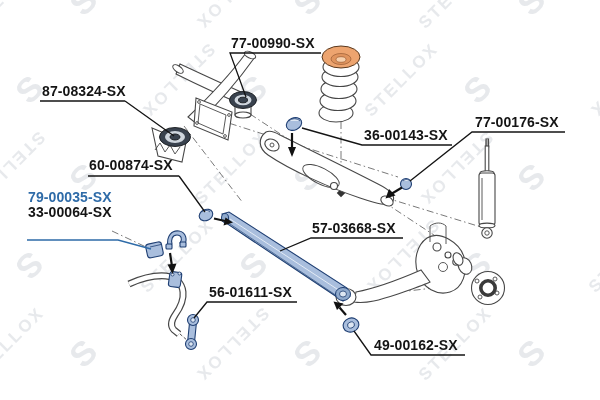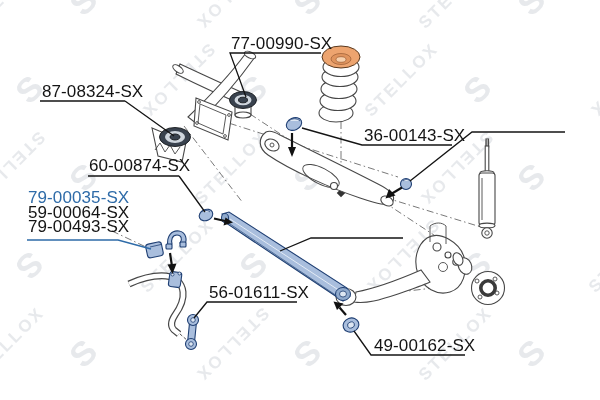--- a/index.html
+++ b/index.html
@@ -19,22 +19,22 @@
   .pb{fill:var(--part-fill-blue);stroke:var(--part-stroke-blue);stroke-width:1.1;}
   .pbd{fill:#8fa9cc;stroke:var(--part-stroke-blue);stroke-width:1;}
   .pbl{fill:#dde6f2;stroke:var(--part-stroke-blue);stroke-width:0.8;}
   .dd{fill:none;stroke:#6a6a6a;stroke-width:0.9;stroke-dasharray:7 3 1.5 3;}
   .ld{fill:none;stroke:#141414;stroke-width:1.3;}
   .ldb{fill:none;stroke:var(--accent-blue);stroke-width:1.4;}
   .arr{fill:#111;}
   .ashaft{stroke:#111;stroke-width:2.2;fill:none;}
   .seatO{fill:var(--seat-orange);stroke:#5a3a20;stroke-width:1;}
   
-  .plabel{position:absolute;z-index:2;font-size:17px;line-height:15px;color:#141414;
-          white-space:nowrap;letter-spacing:.1px;cursor:pointer;}
+  .plabel{position:absolute;z-index:2;font-size:14px;line-height:15px;color:#141414;
+          white-space:nowrap;letter-spacing:.1px;cursor:pointer;font-weight:bold;}
   .plabel.link{color:var(--accent-blue);}
 </style>
 </head>
 <body>
 
 <div id="stage">
 
   <div id="watermarks">
       <span class="wm wm-word" style="left: -40px; top: -18px; transform: rotate(-45deg);">STELLOX</span>
       <span class="wm wm-logo" style="left: 72px; top: -18px; transform: rotate(-45deg);">S</span>
@@ -248,19 +248,20 @@
       <path class="ashaft" d="M170,253 L171.8,265"></path>
         <path class="arr" d="M172.5,274 L167.5,264.5 L176.5,263.5 Z"></path>
       <path class="ashaft" d="M346,315 L339.5,307.5"></path>
         <path class="arr" d="M333.5,301.5 L343.5,303.5 L337,310 Z"></path>
     </g>
   </svg>
 
   <div class="plabel" style="left:231px;top:36px">77-00990-SX</div>
   <div class="plabel" style="left:42px;top:84px">87-08324-SX</div>
   <div class="plabel" style="left:364px;top:128px">36-00143-SX</div>
+  <div class="plabel" style="left:475px;top:115px">77-00176-SX</div>
   <div class="plabel" style="left:89px;top:158px">60-00874-SX</div>
   <div class="plabel link" style="left:28px;top:190px">79-00035-SX</div>
-  <div class="plabel" style="left:28px;top:205px">59-00064-SX</div>
-  <div class="plabel" style="left:28px;top:219px">79-00493-SX</div>
+  <div class="plabel" style="left:28px;top:205px">33-00064-SX</div>
+  <div class="plabel" style="left:312px;top:221px">57-03668-SX</div>
   <div class="plabel" style="left:209px;top:285px">56-01611-SX</div>
   <div class="plabel" style="left:374px;top:338px">49-00162-SX</div>
 </div>
 
 </body></html>

